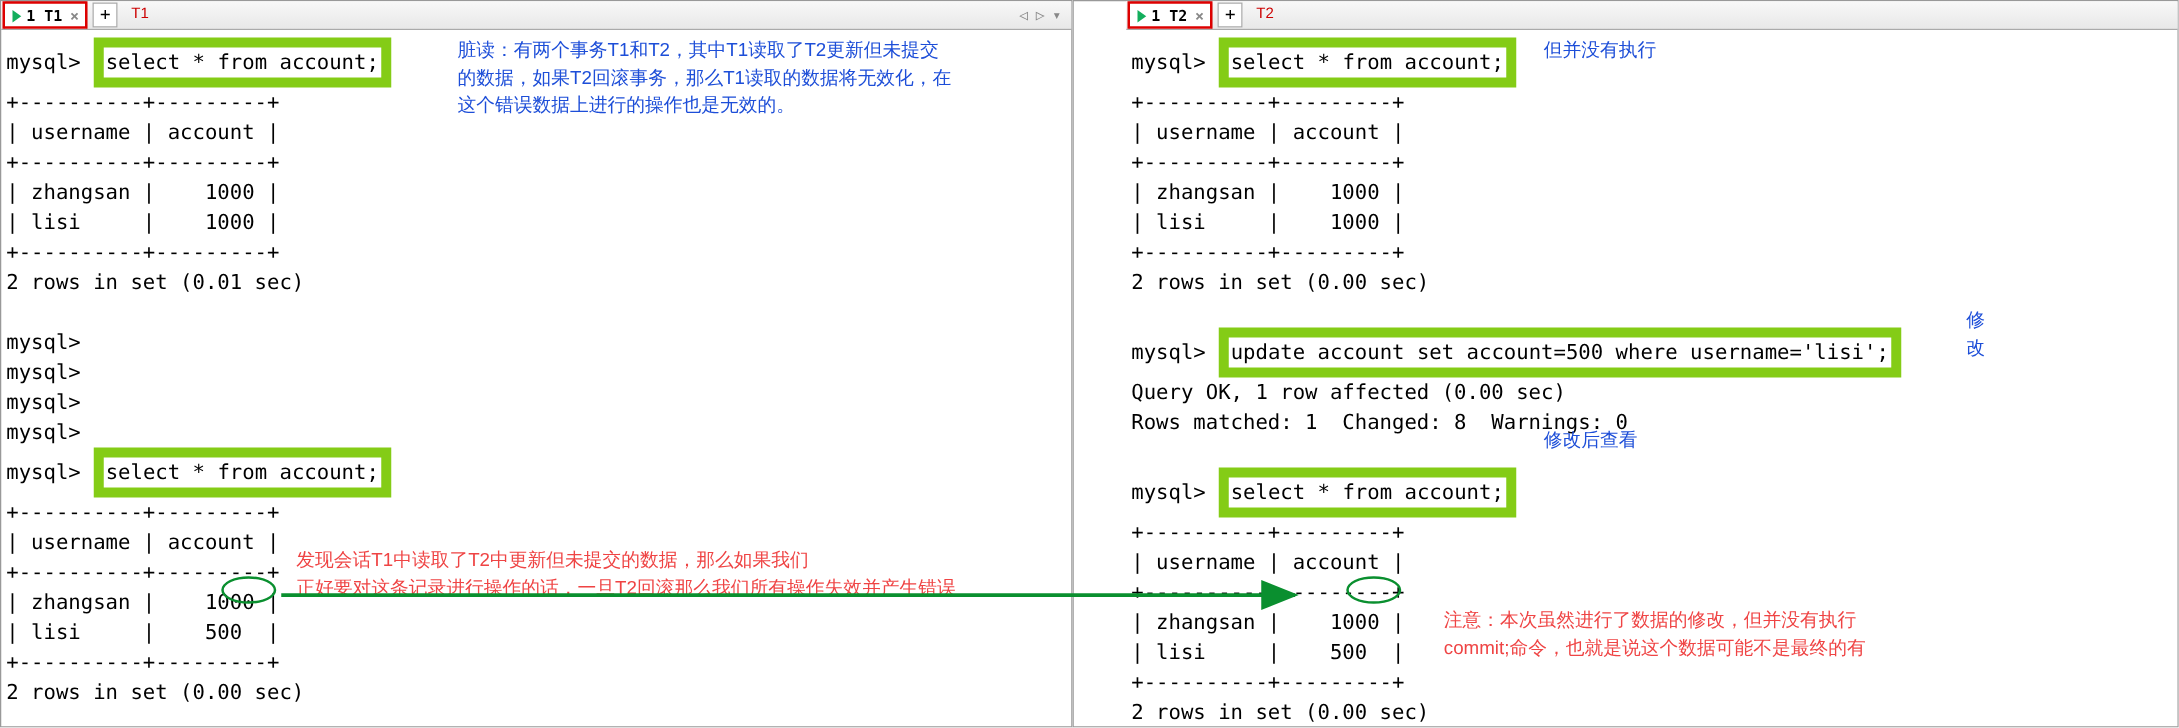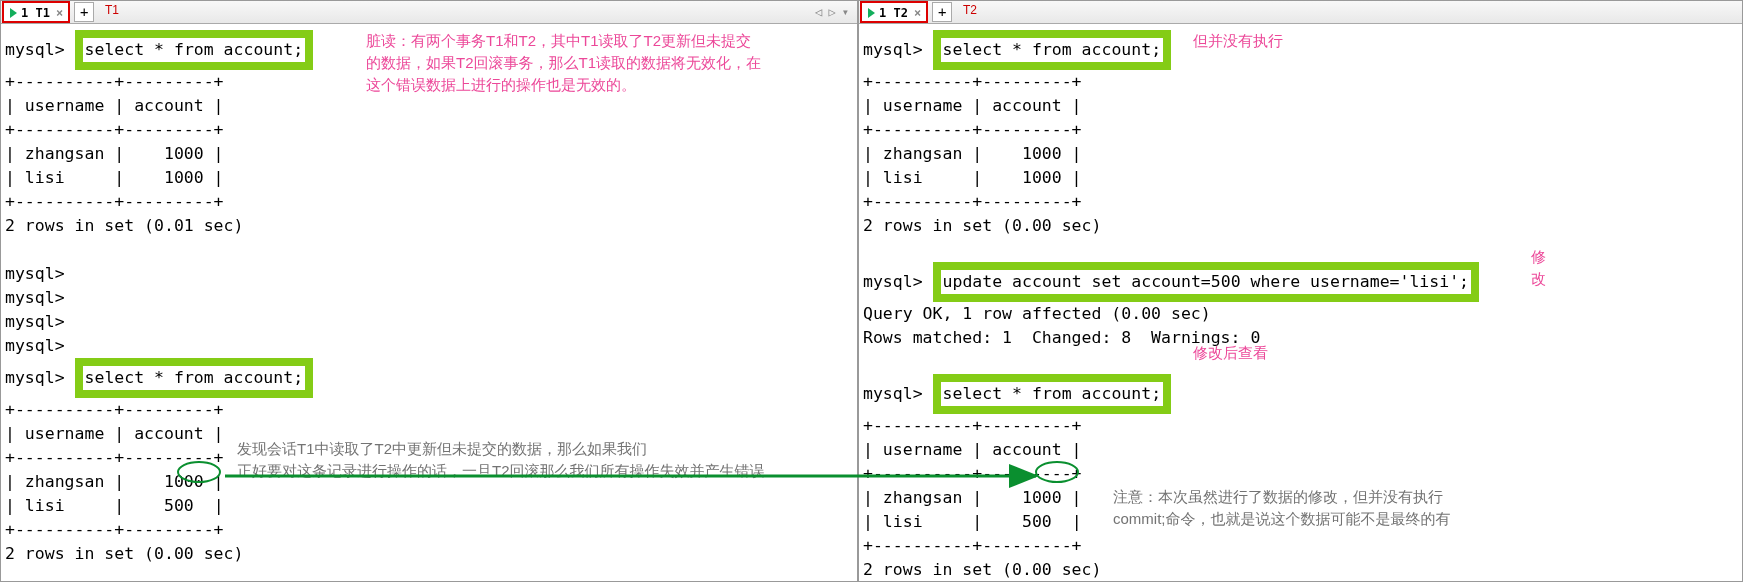--- a/index.html
+++ b/index.html
@@ -13,21 +13,21 @@
     }
     .pane {
       flex: 1;
       background: #fff;
       border: 1px solid #999;
       display: flex;
       flex-direction: column;
       position: relative;
     }
     .pane-left { flex: 0 0 858px; }
-    .pane-right { flex: 1; }
+    .pane-right { flex: 1; padding-left: 42px; }
     .tab-bar {
       height: 24px;
       background: linear-gradient(#f8f8f8, #e8e8e8);
       border-bottom: 1px solid #aaa;
       display: flex;
       align-items: center;
       position: relative;
     }
     .tab {
       display: flex;
@@ -95,28 +95,28 @@
       color: #000;
       position: relative;
     }
     .red-box {
       border: 8px solid #84cc16;
       padding: 0 2px;
       display: inline-block;
     }
     .red-anno {
       position: absolute;
-      color: #ec4899;
+      color: #1d4ed8;
       font-family: "Microsoft YaHei", sans-serif;
       font-size: 15px;
       line-height: 22px;
     }
     .blue-anno {
       position: absolute;
-      color: #737373;
+      color: #ef4444;
       font-family: "Microsoft YaHei", sans-serif;
       font-size: 15px;
       line-height: 22px;
     }
     .green-ellipse {
       position: absolute;
       border: 2px solid #0a8f2f;
       border-radius: 50%;
       pointer-events: none;
     }

